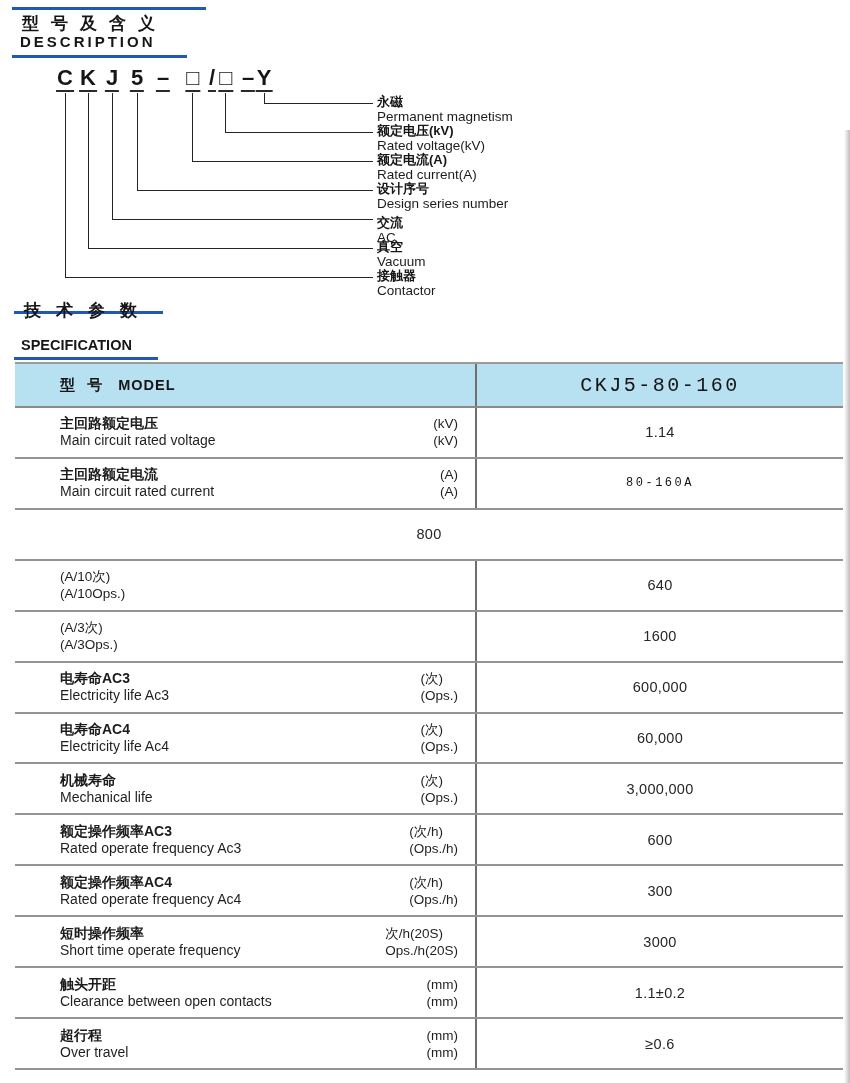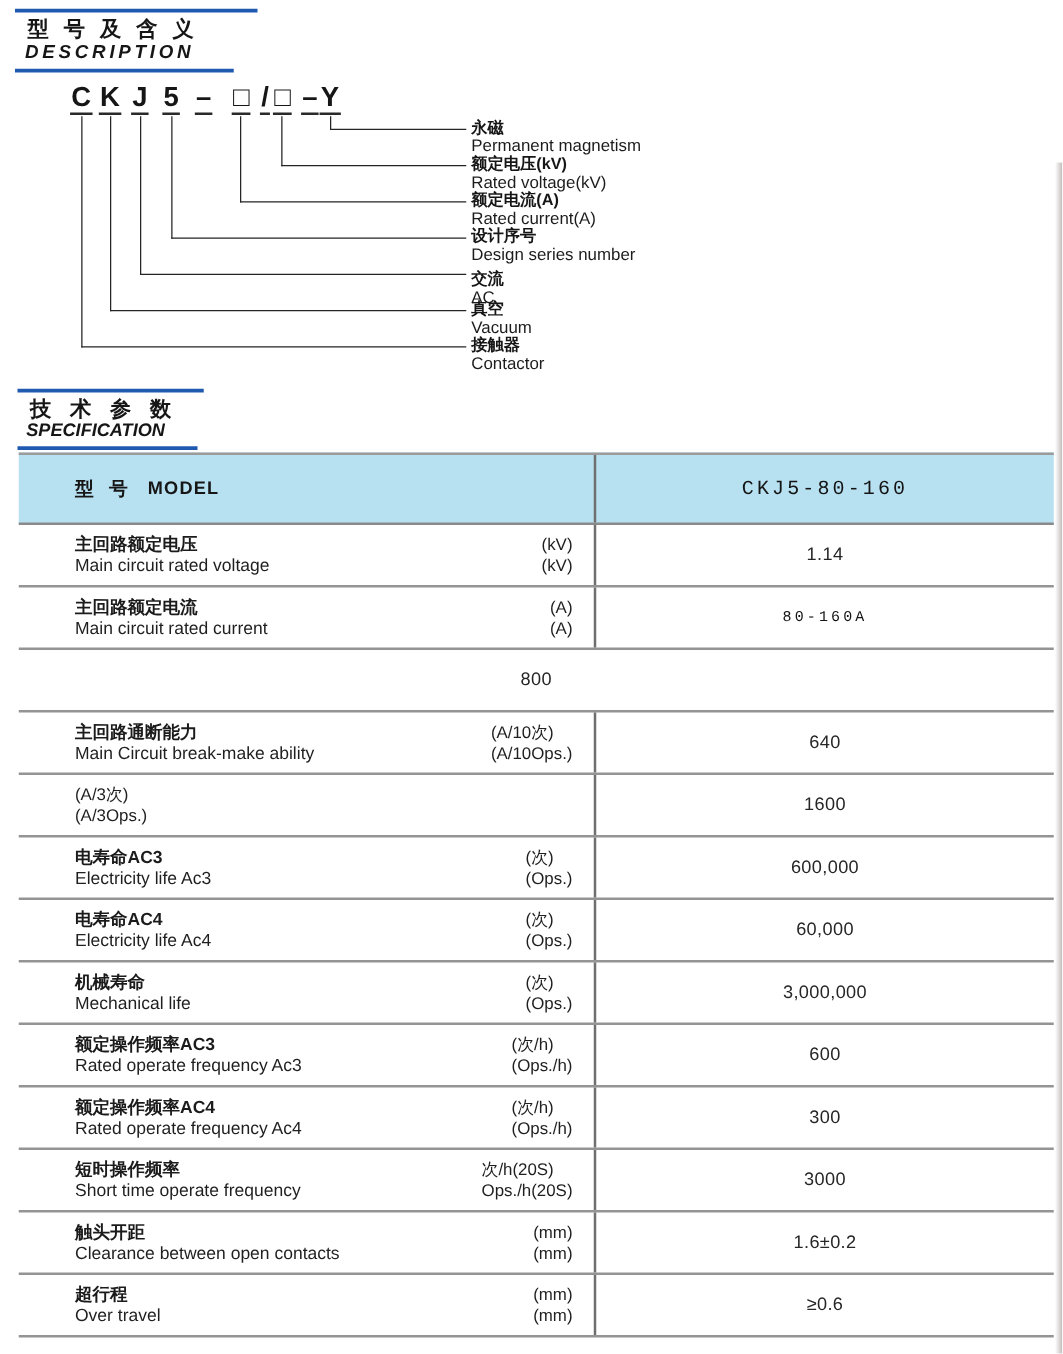--- a/index.html
+++ b/index.html
@@ -3,58 +3,58 @@
 <meta charset="utf-8">
 <style>
   html,body{margin:0;padding:0;background:#ffffff;}
   .page{
     position:relative;width:850px;height:1083px;background:#ffffff;overflow:hidden;
     font-family:"Liberation Sans","DejaVu Sans",sans-serif;color:#222;
   }
   
   .rule{position:absolute;height:3px;background:#2059b0;}
   .hdr-cn{position:absolute;font-size:17px;font-weight:700;color:#161616;white-space:nowrap;}
-  .hdr-en{position:absolute;font-size:15px;font-weight:700;color:#161616;white-space:nowrap;font-style:italic;}
+  .hdr-en{position:absolute;font-size:15px;font-weight:700;color:#161616;white-space:nowrap;}
   
   .diagram{position:absolute;left:0;top:60px;width:850px;height:250px;}
   .cch{
     position:absolute;top:8px;transform:translateX(-50%);
     font-size:22px;line-height:20px;font-weight:700;color:#161616;
     padding:0 1px 2px 1px;border-bottom:2px solid #2a2a2a;white-space:pre;
   }
   .conn{position:absolute;border-left:1.5px solid #242424;border-bottom:1.5px solid #242424;}
   .dlabel{position:absolute;left:377px;white-space:nowrap;}
   .dl-cn{font-size:13px;line-height:14.5px;font-weight:700;color:#161616;}
   .dl-en{font-size:13.5px;line-height:14.5px;color:#1c1c1c;}
   
   .spec-table{
     position:absolute;left:15px;top:362px;width:828px;height:708px;
     display:flex;flex-direction:column;box-sizing:border-box;
   }
   .thead{
-    height:58px;flex:0 0 auto;background:#b7e0f1;
+    height:46px;flex:0 0 auto;background:#b7e0f1;
     border-top:2px solid #9b9b9b;border-bottom:2px solid #8a8a8a;
     display:flex;box-sizing:border-box;
   }
   .trow{flex:1 1 0;display:flex;border-bottom:2px solid #949494;box-sizing:border-box;}
   .cell-l{
     width:462px;flex:0 0 auto;border-right:2px solid #6f6f6f;box-sizing:border-box;
     display:flex;align-items:center;justify-content:space-between;
     padding:0 17px 0 45px;
   }
   .cell-r{
     flex:1 1 auto;display:flex;align-items:center;justify-content:center;
     font-size:14.5px;color:#262626;letter-spacing:0.3px;
   }
   .nm-cn{font-size:14px;font-weight:700;line-height:17px;color:#1b1b1b;}
   .nm-en{font-size:14px;line-height:17px;color:#1f1f1f;}
   .un{font-size:13.5px;line-height:17px;color:#1f1f1f;}
   .tw{
     font-family:"Liberation Mono","DejaVu Sans Mono",monospace;
-    font-size:16px;letter-spacing:2.5px;color:#141414;
+    font-size:20px;letter-spacing:2.5px;color:#141414;
   }
   .mh-cn{font-size:15px;font-weight:700;letter-spacing:4px;color:#161616;}
   .mh-en{font-size:14.5px;font-weight:700;letter-spacing:1px;margin-left:12px;color:#161616;}
   
   .edge-shadow{
     position:absolute;right:0;top:130px;bottom:0;width:6px;
     background:linear-gradient(to right,rgba(125,112,112,0),rgba(118,104,104,0.45));
     pointer-events:none;
   }
 </style>
@@ -115,21 +115,21 @@
       <div class="dl-en">Vacuum</div>
     </div>
     <div class="dlabel" style="top:209px">
       <div class="dl-cn">接触器</div>
       <div class="dl-en">Contactor</div>
     </div>
   </div>
 
   <div>
     <div class="rule" style="left:14px;top:311px;width:149px;"></div>
-    <div class="hdr-cn" style="left:24px;top:316px;letter-spacing:15px;">技术参数</div>
+    <div class="hdr-cn" style="left:24px;top:299px;letter-spacing:15px;">技术参数</div>
     <div class="hdr-en" style="left:21px;top:337px;letter-spacing:0px;font-size:14.5px;">SPECIFICATION</div>
     <div class="rule" style="left:14px;top:357px;width:144px;"></div>
   </div>
 
   <div class="spec-table">
 
     <div class="thead">
       <div class="cell-l" style="border-right-color:#6f6f6f;">
         <div style="display:flex;align-items:center;">
           <span class="mh-cn">型 号</span>
@@ -167,24 +167,20 @@
       </div>
       <div class="cell-r tw" style="font-size:12px;">80-160A</div>
     </div>
 
     <div class="trow">
       <div class="cell-r">800</div>
     </div>
 
     <div class="trow">
       <div class="cell-l">
-        <div>
-          <div class="nm-cn">主回路通断能力</div>
-          <div class="nm-en">Main Circuit break-make ability</div>
-        </div>
         <div class="un">
           <div>(A/10次)</div>
           <div>(A/10Ops.)</div>
         </div>
       </div>
       <div class="cell-r">640</div>
     </div>
 
     <div class="trow">
       <div class="cell-l">
@@ -284,21 +280,21 @@
       <div class="cell-l">
         <div>
           <div class="nm-cn">触头开距</div>
           <div class="nm-en">Clearance between open contacts</div>
         </div>
         <div class="un">
           <div>(mm)</div>
           <div>(mm)</div>
         </div>
       </div>
-      <div class="cell-r">1.6±0.2</div>
+      <div class="cell-r">1.1±0.2</div>
     </div>
 
     <div class="trow">
       <div class="cell-l">
         <div>
           <div class="nm-cn">超行程</div>
           <div class="nm-en">Over travel</div>
         </div>
         <div class="un">
           <div>(mm)</div>

